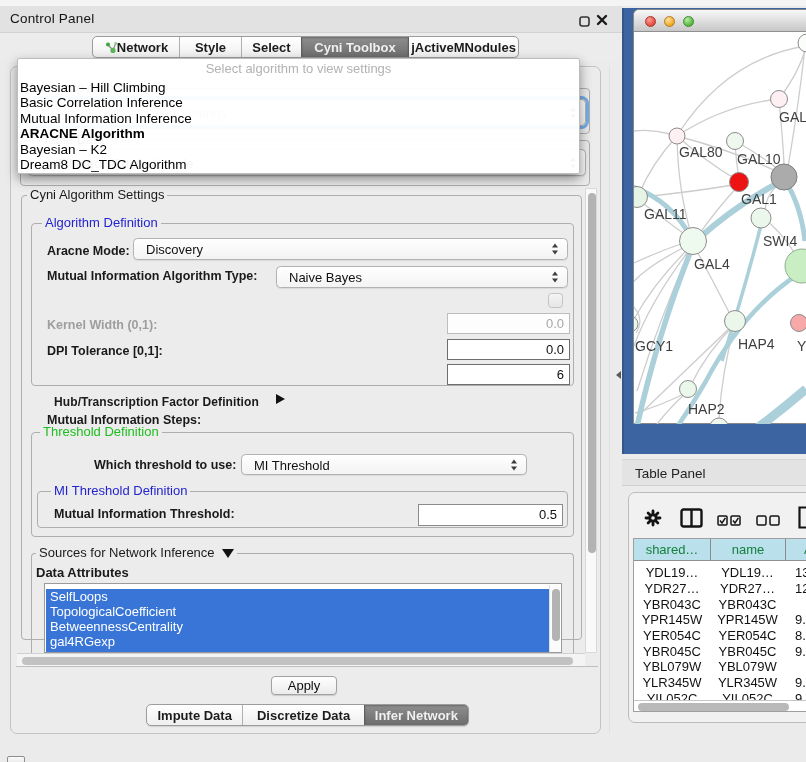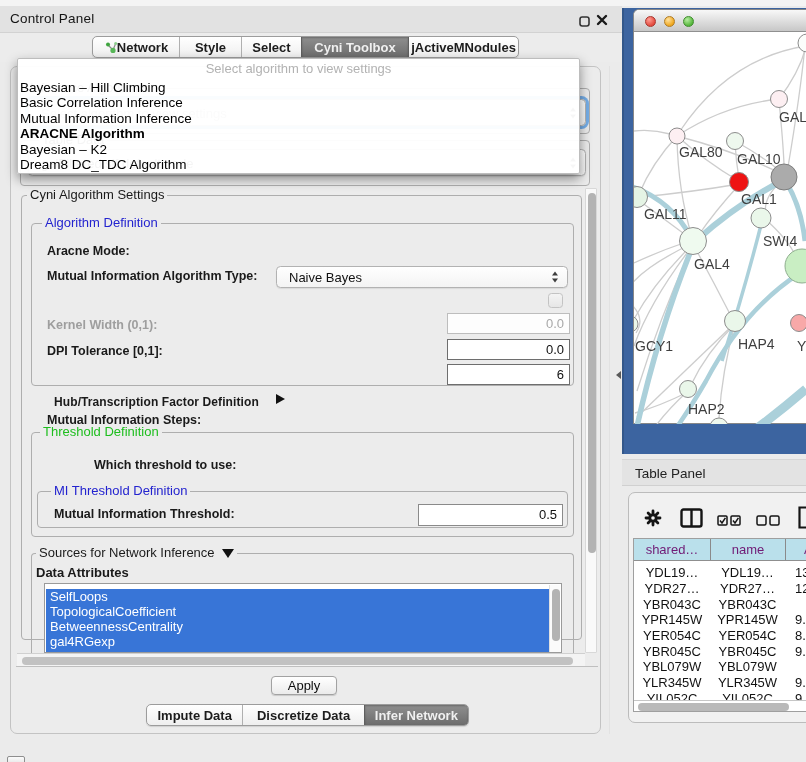--- a/index.html
+++ b/index.html
@@ -96,21 +96,21 @@
   
   #tp-titlebar { left:622px; top:459px; width:184px; height:27px; background:#e3e3e3;
                  border-top:1px solid #d6d6d6; border-bottom:1px solid #d0d0d0; }
   #tp-title { left:635px; top:466px; font-size:13.5px; color:#222; }
   #tp-panel { left:628px; top:492px; width:190px; height:231px; background:#f1f1f1;
               border:1px solid #bcbcbc; border-radius:7px; }
   .tp-icon { position:absolute; }
   #tp-table { left:633px; top:538px; width:180px; height:174px; background:#fff; border:1px solid #9f9f9f; overflow:hidden; }
   #tp-header { position:absolute; left:0; top:0; width:100%; height:22px; display:flex;
                background:#bae0eb; border-bottom:1px solid #8f8f8f; }
-  #tp-header .hcell { flex:0 0 auto; height:100%; border-left:1px solid #8a8a8a; font-size:13px; color:#701a75;
+  #tp-header .hcell { flex:0 0 auto; height:100%; border-left:1px solid #8a8a8a; font-size:13px; color:#15803d;
                display:flex; align-items:center; justify-content:center; overflow:hidden; }
   #tp-header .hcell:first-child { border-left:none; }
   #tp-rows { position:absolute; left:0; top:22px; width:100%; height:139px; overflow:hidden; }
   .trow { position:absolute; left:0; width:100%; height:15.65px; display:flex; }
   .trow .cell { flex:0 0 auto; font-size:13px; color:#121212; display:flex; align-items:center; justify-content:center; overflow:visible; white-space:nowrap; }
   .trow .cell.num { justify-content:flex-start; }
   #tp-hsb { position:absolute; left:0; top:161px; width:100%; height:12px; background:#fff; border-top:1px solid #c6c6c6; }
 
   
   #dock-icon { left:7px; top:756px; width:18px; height:12px; border:1px solid #8e8e8e; border-radius:2px;
@@ -185,20 +185,27 @@
 
   <div class="abs" id="settings-scrollpane" style="left:16px; top:187px; width:582px; height:480px; border-bottom:1px solid #bfbfbf;">
 
     <div class="titled-group" style="left:5px; top:8px; width:561px; height:445px;"></div>
     <div class="titled-label" style="left:11px; top:1px;">Cyni Algorithm Settings</div>
 
     <div class="titled-group" style="left:15px; top:36px; width:543px; height:163px;"></div>
     <div class="titled-label" style="left:26px; top:29px; color:#2323cf;">Algorithm Definition</div>
 
     <div class="flabel" style="left:31px; top:57px;text-align:center;">Aracne Mode:</div>
+    <div class="mac-combo" style="left:117px; top:51px; width:435px; height:22px;">
+      <span class="val">Discovery</span>
+      <span class="spinner">
+          <i class="up"></i>
+          <i class="dn"></i>
+        </span>
+    </div>
 
     <div class="flabel" style="left:31px; top:82px;">Mutual Information Algorithm Type:</div>
     <div class="mac-combo" style="left:260px; top:79px; width:292px; height:22px;">
       <span class="val">Naive Bayes</span>
       <span class="spinner">
           <i class="up"></i>
           <i class="dn"></i>
         </span>
     </div>
 
@@ -213,20 +220,27 @@
     <div class="flabel" style="left:31px; top:182px;margin-top:44px;">Mutual Information Steps:</div>
     <div class="tfield" style="left:431px; top:177px; width:123px; height:21px;">6</div>
 
     <div class="flabel" style="left:38px; top:208px; font-size:12px; letter-spacing:.1px;">Hub/Transcription Factor Definition</div>
     <span class="tri-right" style="position:absolute; left:260px; top:207px;"></span>
 
     <div class="titled-group" style="left:15px; top:245px; width:543px; height:105px;"></div>
     <div class="titled-label" style="left:24px; top:238px; color:#1ebe1e;">Threshold Definition</div>
 
     <div class="flabel" style="left:78px; top:271px;">Which threshold to use:</div>
+    <div class="mac-combo" style="left:225px; top:267px; width:286px; height:21px;">
+      <span class="val">MI Threshold</span>
+      <span class="spinner">
+          <i class="up"></i>
+          <i class="dn"></i>
+        </span>
+    </div>
 
     <div class="titled-group" style="left:21px; top:304px; width:531px; height:37px;"></div>
     <div class="titled-label" style="left:35px; top:297px; color:#2323cf;">MI Threshold Definition</div>
 
     <div class="flabel" style="left:38px; top:320px;">Mutual Information Threshold:</div>
     <div class="tfield" style="left:402px; top:317px; width:145px; height:22px; border-color:#8a8a8a;">0.5</div>
 
     <div class="titled-group" style="left:15px; top:366px; width:543px; height:100px; border-bottom:none; border-radius:4px 4px 0 0;"></div>
     <div class="titled-label" style="left:20px; top:359px;">
       <span>Sources for Network Inference</span>

